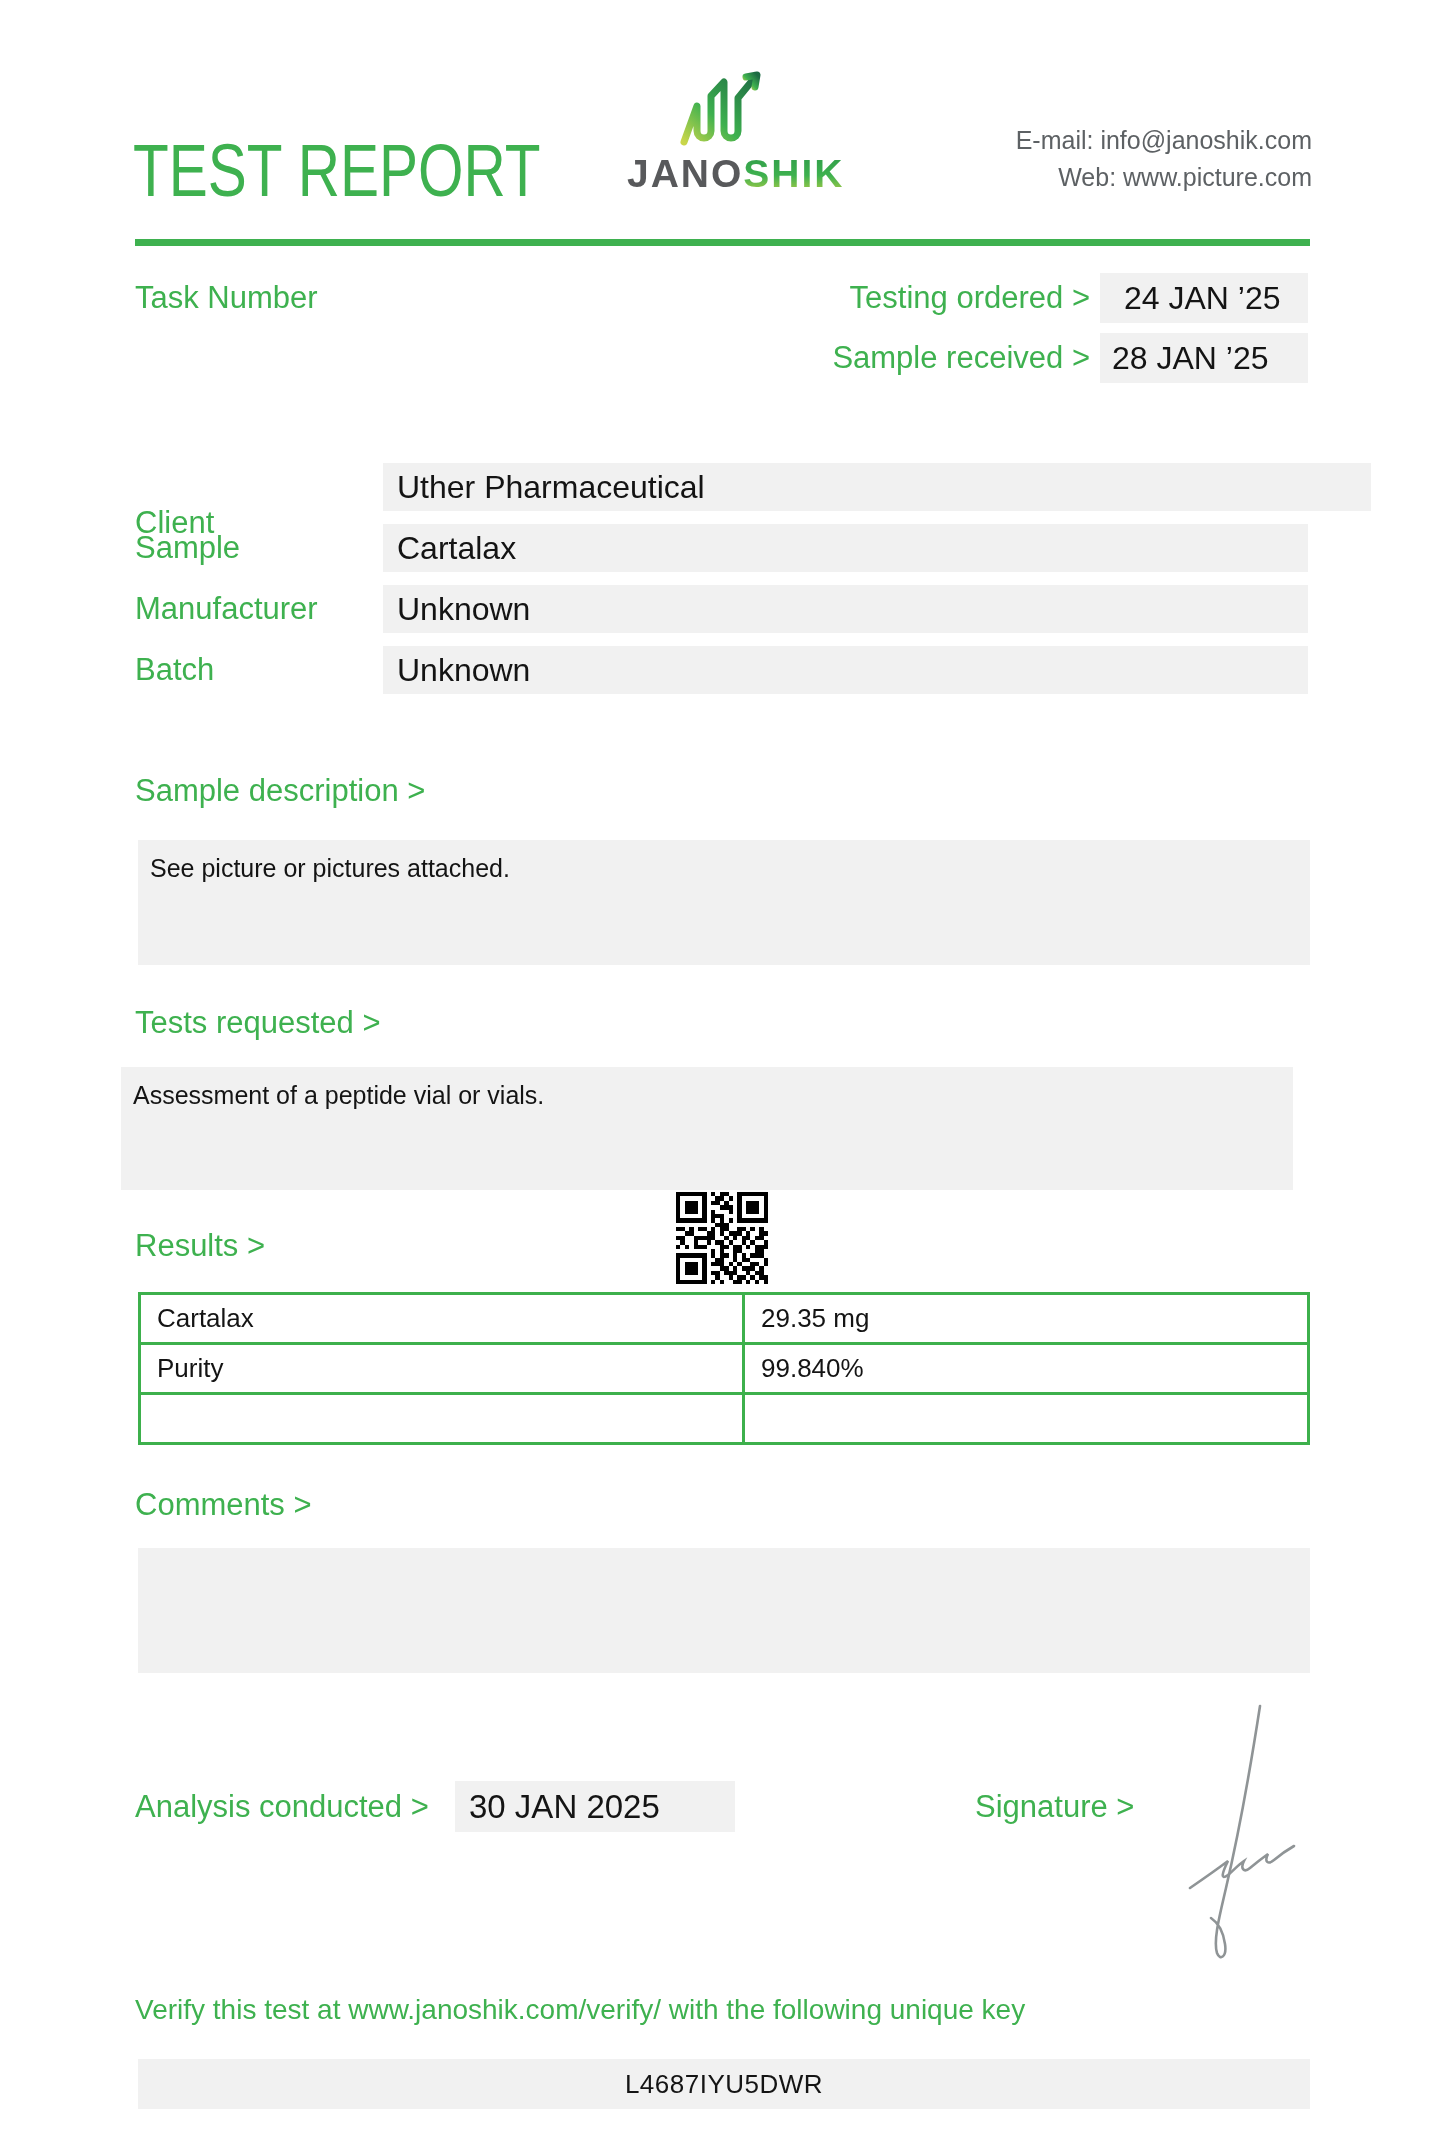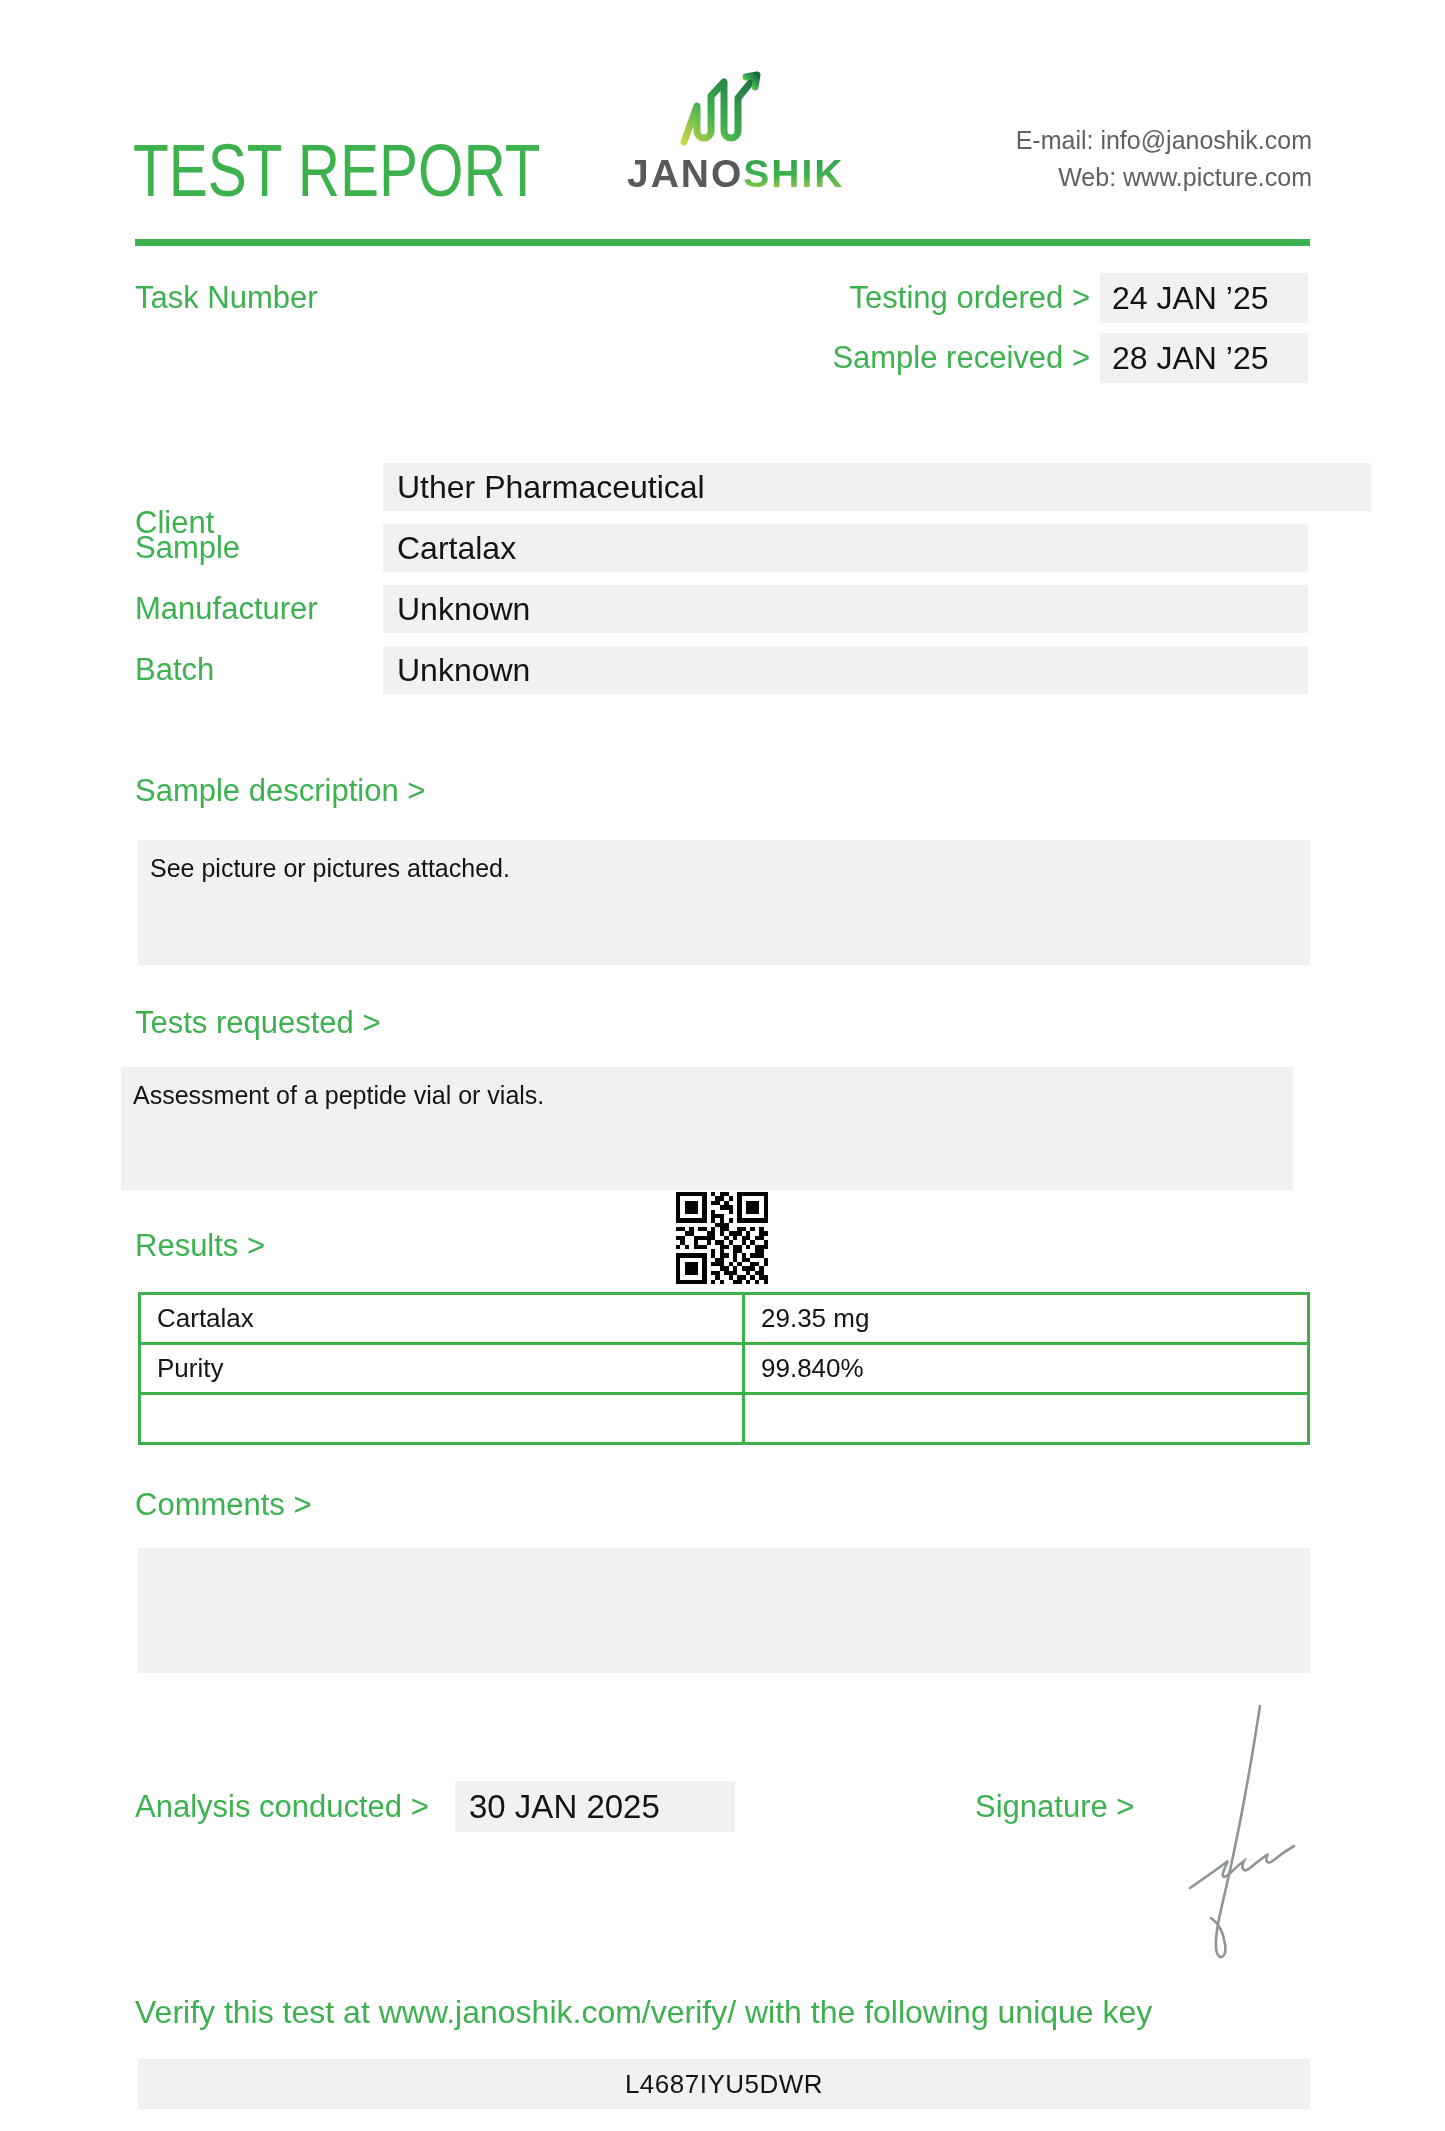--- a/index.html
+++ b/index.html
@@ -25,21 +25,21 @@
   .val{font-size:32px;color:#141414;white-space:nowrap;}
   .gbox{background:#f1f1f1;}
   .heading{font-size:31px;color:#3eb14f;white-space:nowrap;}
   .bodytext{font-size:25px;color:#141414;}
   .rtable{border:3px solid #3db04c;border-collapse:collapse;width:1172px;table-layout:fixed;}
   .rtable td{
     border:3px solid #3db04c;height:45px;font-size:26px;color:#141414;
     padding:0 0 0 16px;vertical-align:middle;background:#ffffff;
   }
   .keytext{font-size:26px;letter-spacing:0.5px;text-align:center;line-height:50px;color:#141414;}
-  .verify{font-size:32px;color:#3eb14f;white-space:nowrap;}
+  .verify{font-size:28px;color:#3eb14f;white-space:nowrap;}
 </style>
 </head>
 <body>
 
 <div class="page">
 
   <div class="abs title green" style="left:133px;top:133px;">TEST REPORT</div>
 
   <svg class="abs" style="left:678px;top:68px;" width="92" height="82" viewBox="0 0 92 82">
     <defs>
@@ -61,21 +61,21 @@
     <div>E-mail: info@janoshik.com</div>
     <div>Web: www.picture.com</div>
   </div>
 
   <div class="abs rule" style="left:135px;top:239px;width:1175px;"></div>
 
   <div class="abs lbl" style="left:135px;top:273px;line-height:50px;">Task Number</div>
 
   <div class="abs lbl" style="right:355px;top:273px;line-height:50px;">Testing ordered  &gt;</div>
   <div class="abs gbox" style="left:1100px;top:273px;width:208px;height:50px;">
-    <div class="val" style="padding-left:12px;line-height:50px;">24 JAN ’25</div>
+    <div class="val" style="padding-left:24px;line-height:50px;">24 JAN ’25</div>
   </div>
 
   <div class="abs lbl" style="right:355px;top:333px;line-height:50px;">Sample received &gt;</div>
   <div class="abs gbox" style="left:1100px;top:333px;width:208px;height:50px;">
     <div class="val" style="padding-left:12px;line-height:50px;">28 JAN ’25</div>
   </div>
 
   <div class="abs lbl" style="left:135px;top:463px;line-height:48px;margin-top:36px;">Client</div>
   <div class="abs gbox" style="left:383px;top:463px;width:988px;height:48px;">
     <div class="val" style="padding-left:14px;line-height:48px;">Uther Pharmaceutical</div>

